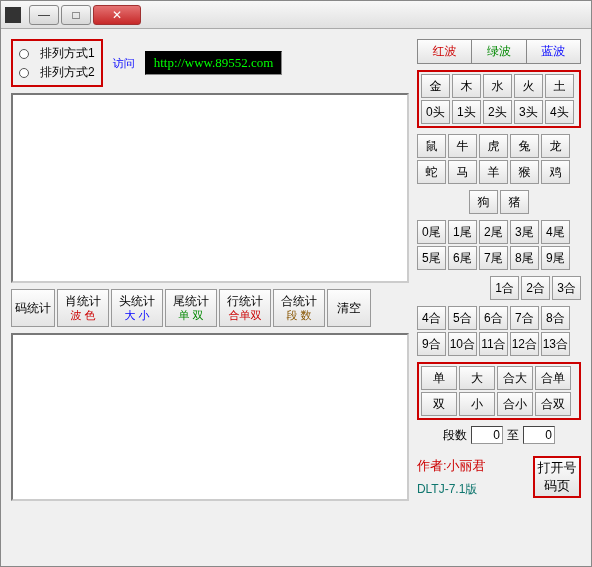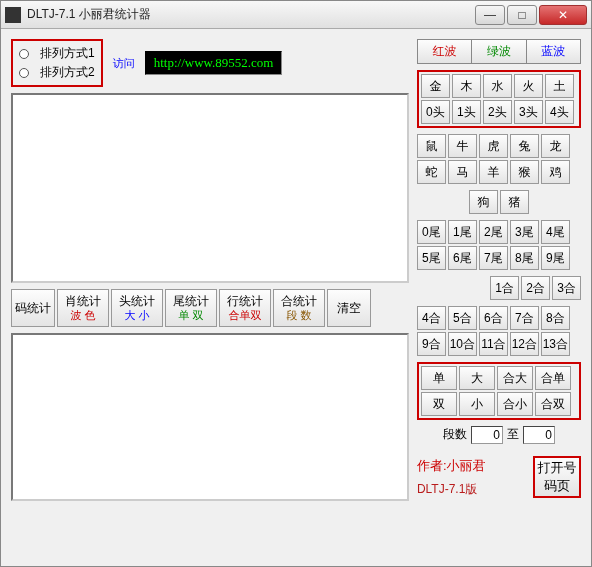--- a/index.html
+++ b/index.html
@@ -30,36 +30,35 @@
 .blue-text{color:#00f;} .red-text{color:#c00;} .green-text{color:#080;} .brown-text{color:#850;}
 .wave-row { display:flex; border:1px solid #888; }
 .wave-btn { flex:1; text-align:center; padding:3px 2px; border-right:1px solid #888; background:linear-gradient(to bottom,#fdfdfd,#e4e4e4);cursor:pointer;font-size:12px; }
 .wave-btn:last-child{border-right:none;}
 .grid-box { border:2px solid #c00; padding:2px; }
 .btn-grid { display:flex; flex-wrap:wrap; gap:2px; }
 .gbtn { width:29px; height:24px; border:1px solid #999; background:linear-gradient(to bottom,#fdfdfd,#e4e4e4); display:flex;align-items:center;justify-content:center;font-size:12px;cursor:pointer; }
 .gbtn-w { width:36px; }
 .zodiac-grid { display:flex; flex-wrap:wrap; gap:2px; justify-content:flex-start; }
 .tail-grid,.he-grid { display:flex; flex-wrap:wrap; gap:2px; }
-.range-row { display:flex; gap:4px; justify-content:center; }
+.range-row { display:flex; align-items:center; gap:4px; justify-content:center; }
 .range-input { width:32px; height:18px; border:1px inset #999; background:#fff; text-align:right; padding:0 2px; font-size:12px; }
 .footer-row { display:flex; align-items:flex-end; justify-content:space-between; margin-top:6px; }
 .author-block { display:flex; flex-direction:column; gap:6px; }
 .author-line { color:#c00; font-size:13px; }
-.version-line { color:#b91c1c; font-size:12px; }
+.version-line { color:#0f766e; font-size:12px; }
 .open-btn { width:48px; height:42px; border:2px solid #c00; background:linear-gradient(to bottom,#fdfdfd,#e4e4e4); display:flex;align-items:center;justify-content:center;font-size:13px;cursor:pointer;text-align:center; }
 .center-row{justify-content:center;}
 </style>
 </head>
 <body>
 
 <div class="window">
   <div class="titlebar">
     <span class="titlebar-icon"></span>
-    <span class="titlebar-title">DLTJ-7.1 小丽君统计器</span>
     <div class="win-btns">
       <div class="win-btn">—</div>
       <div class="win-btn">□</div>
       <div class="win-btn win-close">✕</div>
     </div>
   </div>
 
   <div class="content">
     <div class="left-col">
 

